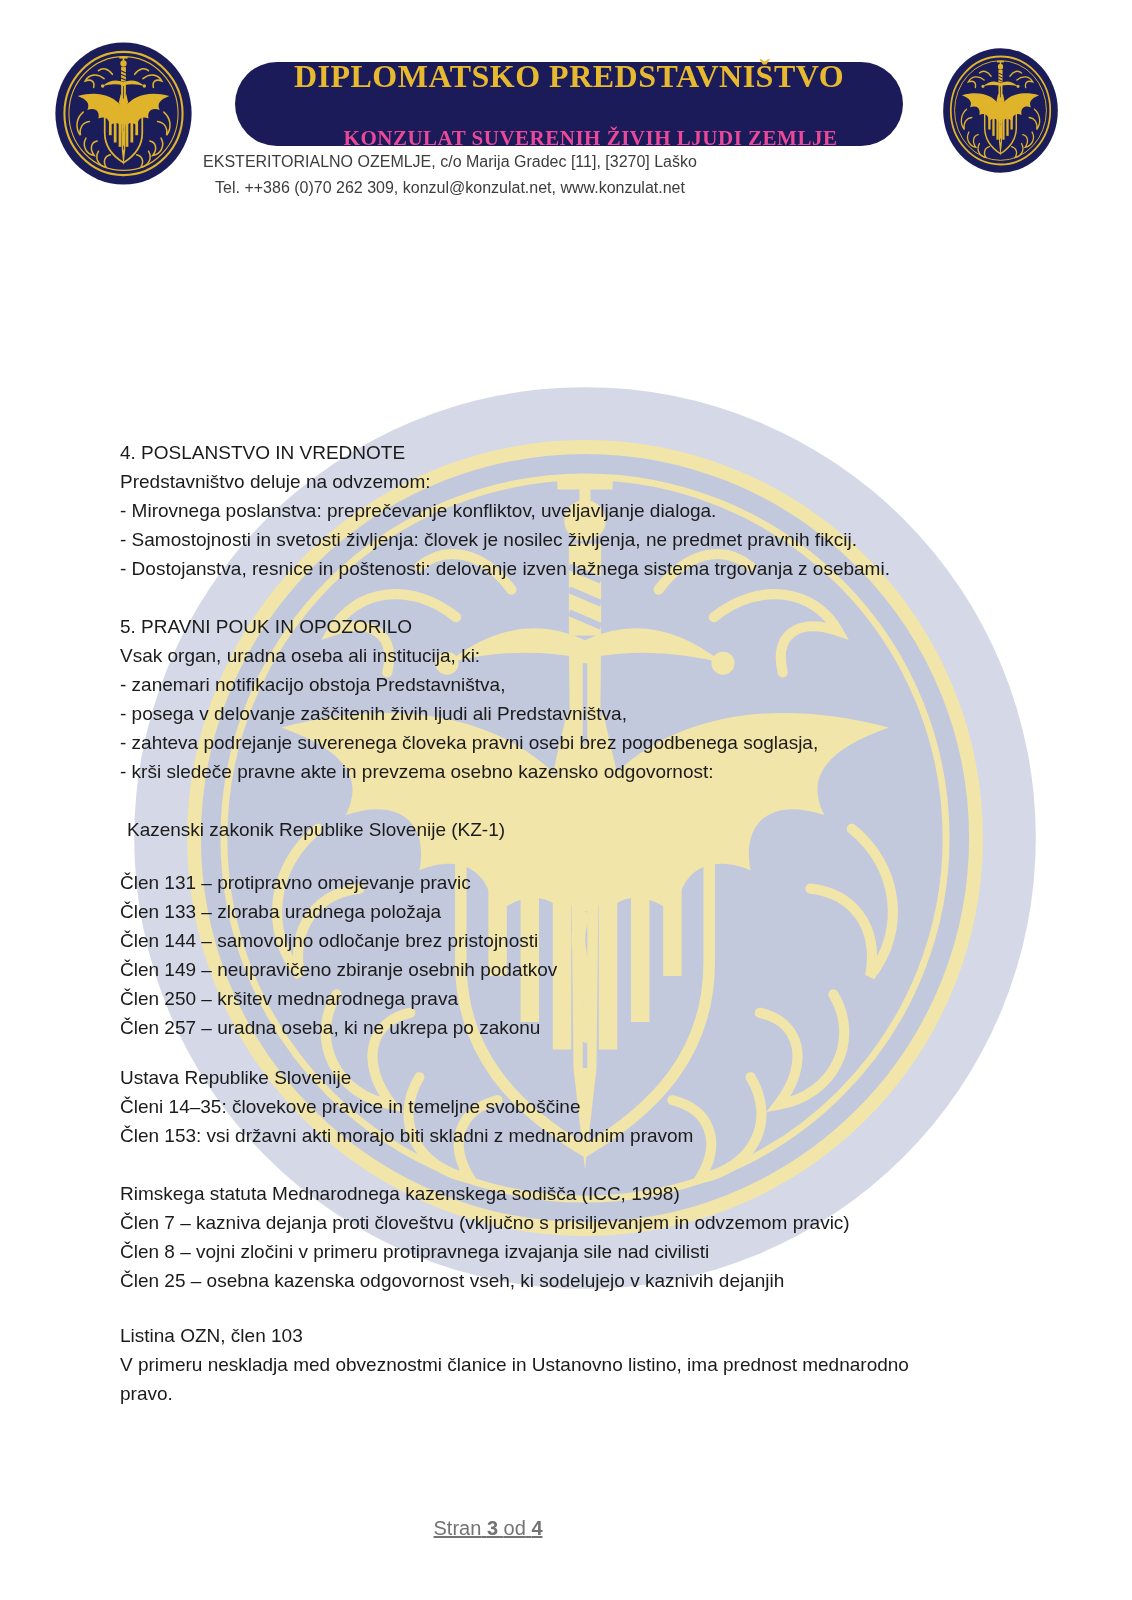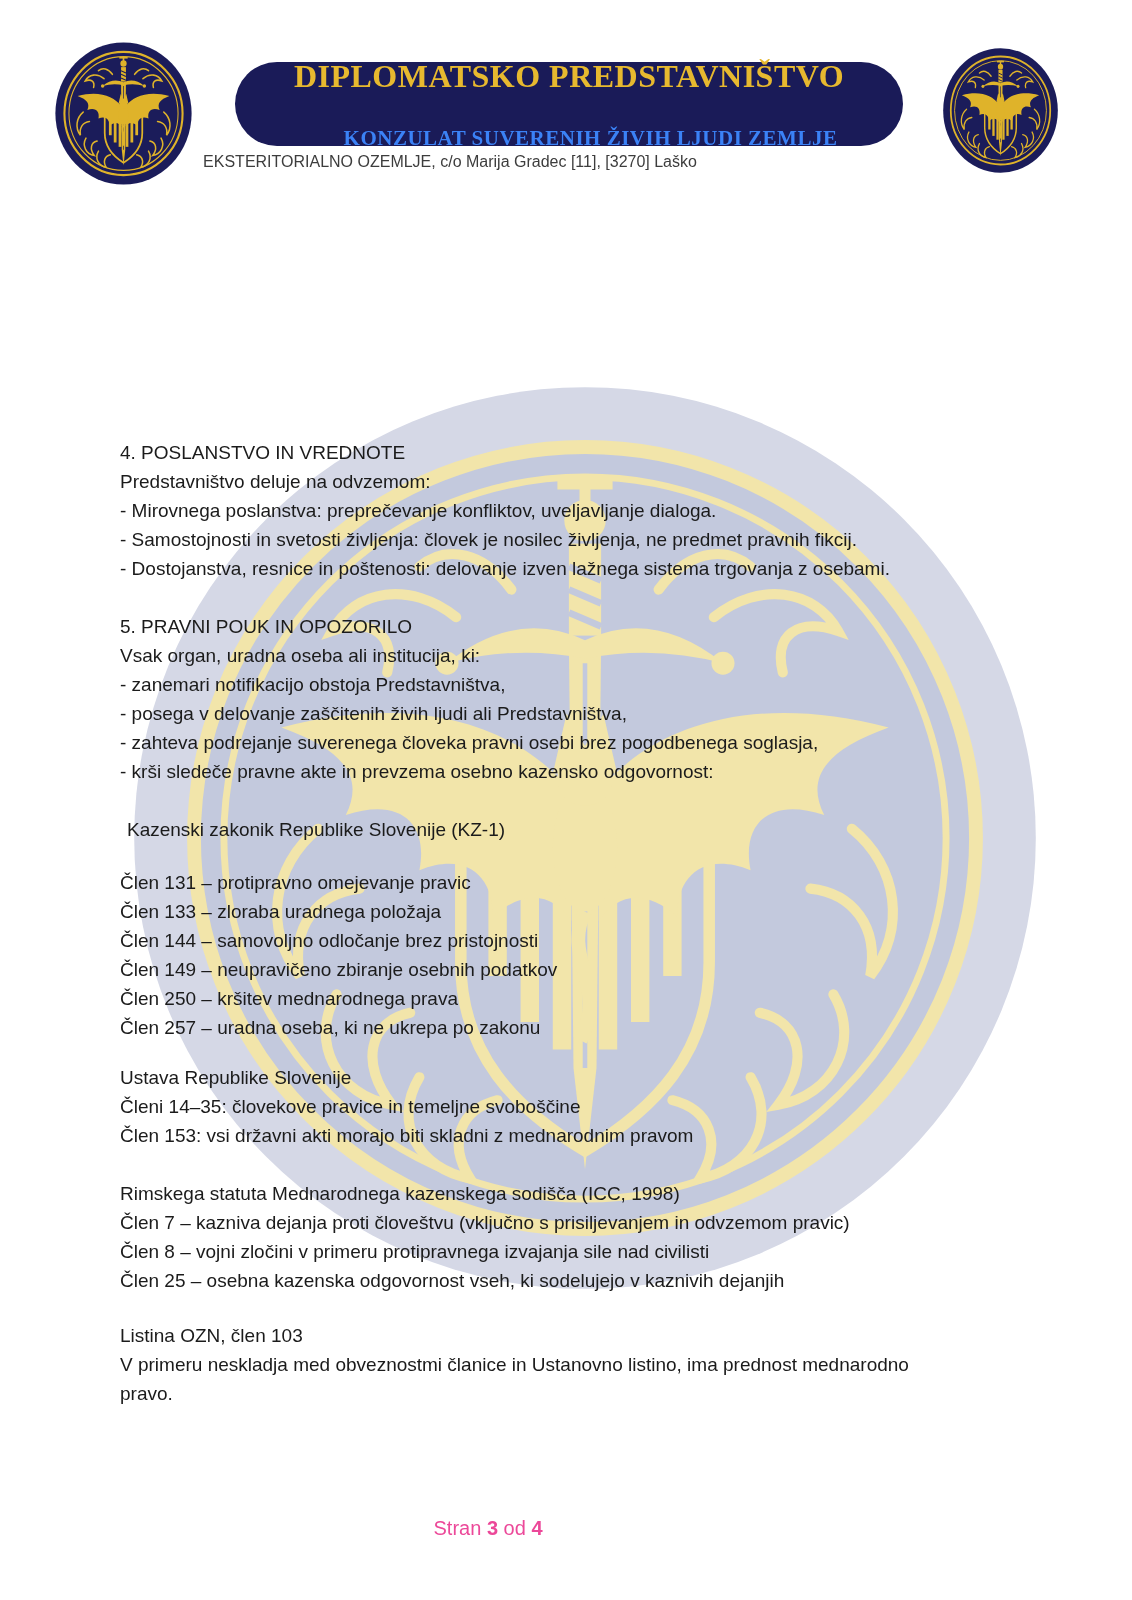--- a/index.html
+++ b/index.html
@@ -16,21 +16,21 @@
     display:flex;flex-direction:column;align-items:center;justify-content:center;
     z-index:3;
     gap:32px;
   }
   .banner-title{
     font-family:"Liberation Serif", serif;font-weight:bold;
     font-size:32px;line-height:36px;color:#e7b92f;letter-spacing:.5px;white-space:nowrap;
   }
   .banner-subtitle{
     font-family:"Liberation Serif", serif;font-weight:bold;
-    font-size:21px;line-height:25px;color:#3b82f6;letter-spacing:.5px;white-space:nowrap;margin-left:43px;
+    font-size:21px;line-height:25px;color:#ec4899;letter-spacing:.5px;white-space:nowrap;margin-left:43px;
   }
   .contact{
     position:absolute;left:0;width:900px;text-align:center;color:#3d3d3d;
     font-size:16px;line-height:20px;z-index:3;white-space:nowrap;
   }
   .contact.l1{top:152px;}
   .contact.l2{top:178px;}
 
   .emblem{position:absolute;z-index:3;}
   .emblem-left{left:54px;top:41px;width:139px;height:145px;}
@@ -52,21 +52,21 @@
   .para.gap-29{margin-top:29px;}
   .para.gap-24{margin-top:24px;}
   .para.gap-21{margin-top:21px;}
   .para.gap-15{margin-top:26px;}
   .tline{height:29px;line-height:29px;white-space:nowrap;}
   .tline.indent-sm{padding-left:7px;}
 
   
   .footer{
     position:absolute;left:0;top:1517px;width:976px;text-align:center;
-    font-size:20px;color:#ec4899;z-index:2;
+    font-size:20px;color:#737373;z-index:2;text-decoration:underline;
   }
   .footer b{font-weight:bold;}
   .footer span{display:inline;}
   .sp{white-space:pre;}
 </style>
 </head>
 <body>
 
 <svg width="0" height="0" style="position:absolute" aria-hidden="true">
   <symbol id="crest" viewBox="0 0 200 200">
@@ -136,20 +136,21 @@
   <div class="banner">
     <div class="banner-title">DIPLOMATSKO PREDSTAVNIŠTVO</div>
     <div class="banner-subtitle">KONZULAT SUVERENIH ŽIVIH LJUDI ZEMLJE</div>
   </div>
 
   <svg class="emblem emblem-right emblem-navy" viewBox="0 0 200 200" preserveAspectRatio="none">
     <use href="#crest"></use>
   </svg>
 
   <div class="contact l1">EKSTERITORIALNO OZEMLJE, c/o Marija Gradec [11], [3270] Laško</div>
+  <div class="contact l2">Tel. ++386 (0)70 262 309, konzul@konzulat.net, www.konzulat.net</div>
 
   <div class="content">
 
     <div class="para">
       <div class="tline">4. POSLANSTVO IN VREDNOTE</div>
       <div class="tline">Predstavništvo deluje na odvzemom:</div>
       <div class="tline">- Mirovnega poslanstva: preprečevanje konfliktov, uveljavljanje dialoga.</div>
       <div class="tline">- Samostojnosti in svetosti življenja: človek je nosilec življenja, ne predmet pravnih fikcij.</div>
       <div class="tline">- Dostojanstva, resnice in poštenosti: delovanje izven lažnega sistema trgovanja z osebami.</div>
     </div>

